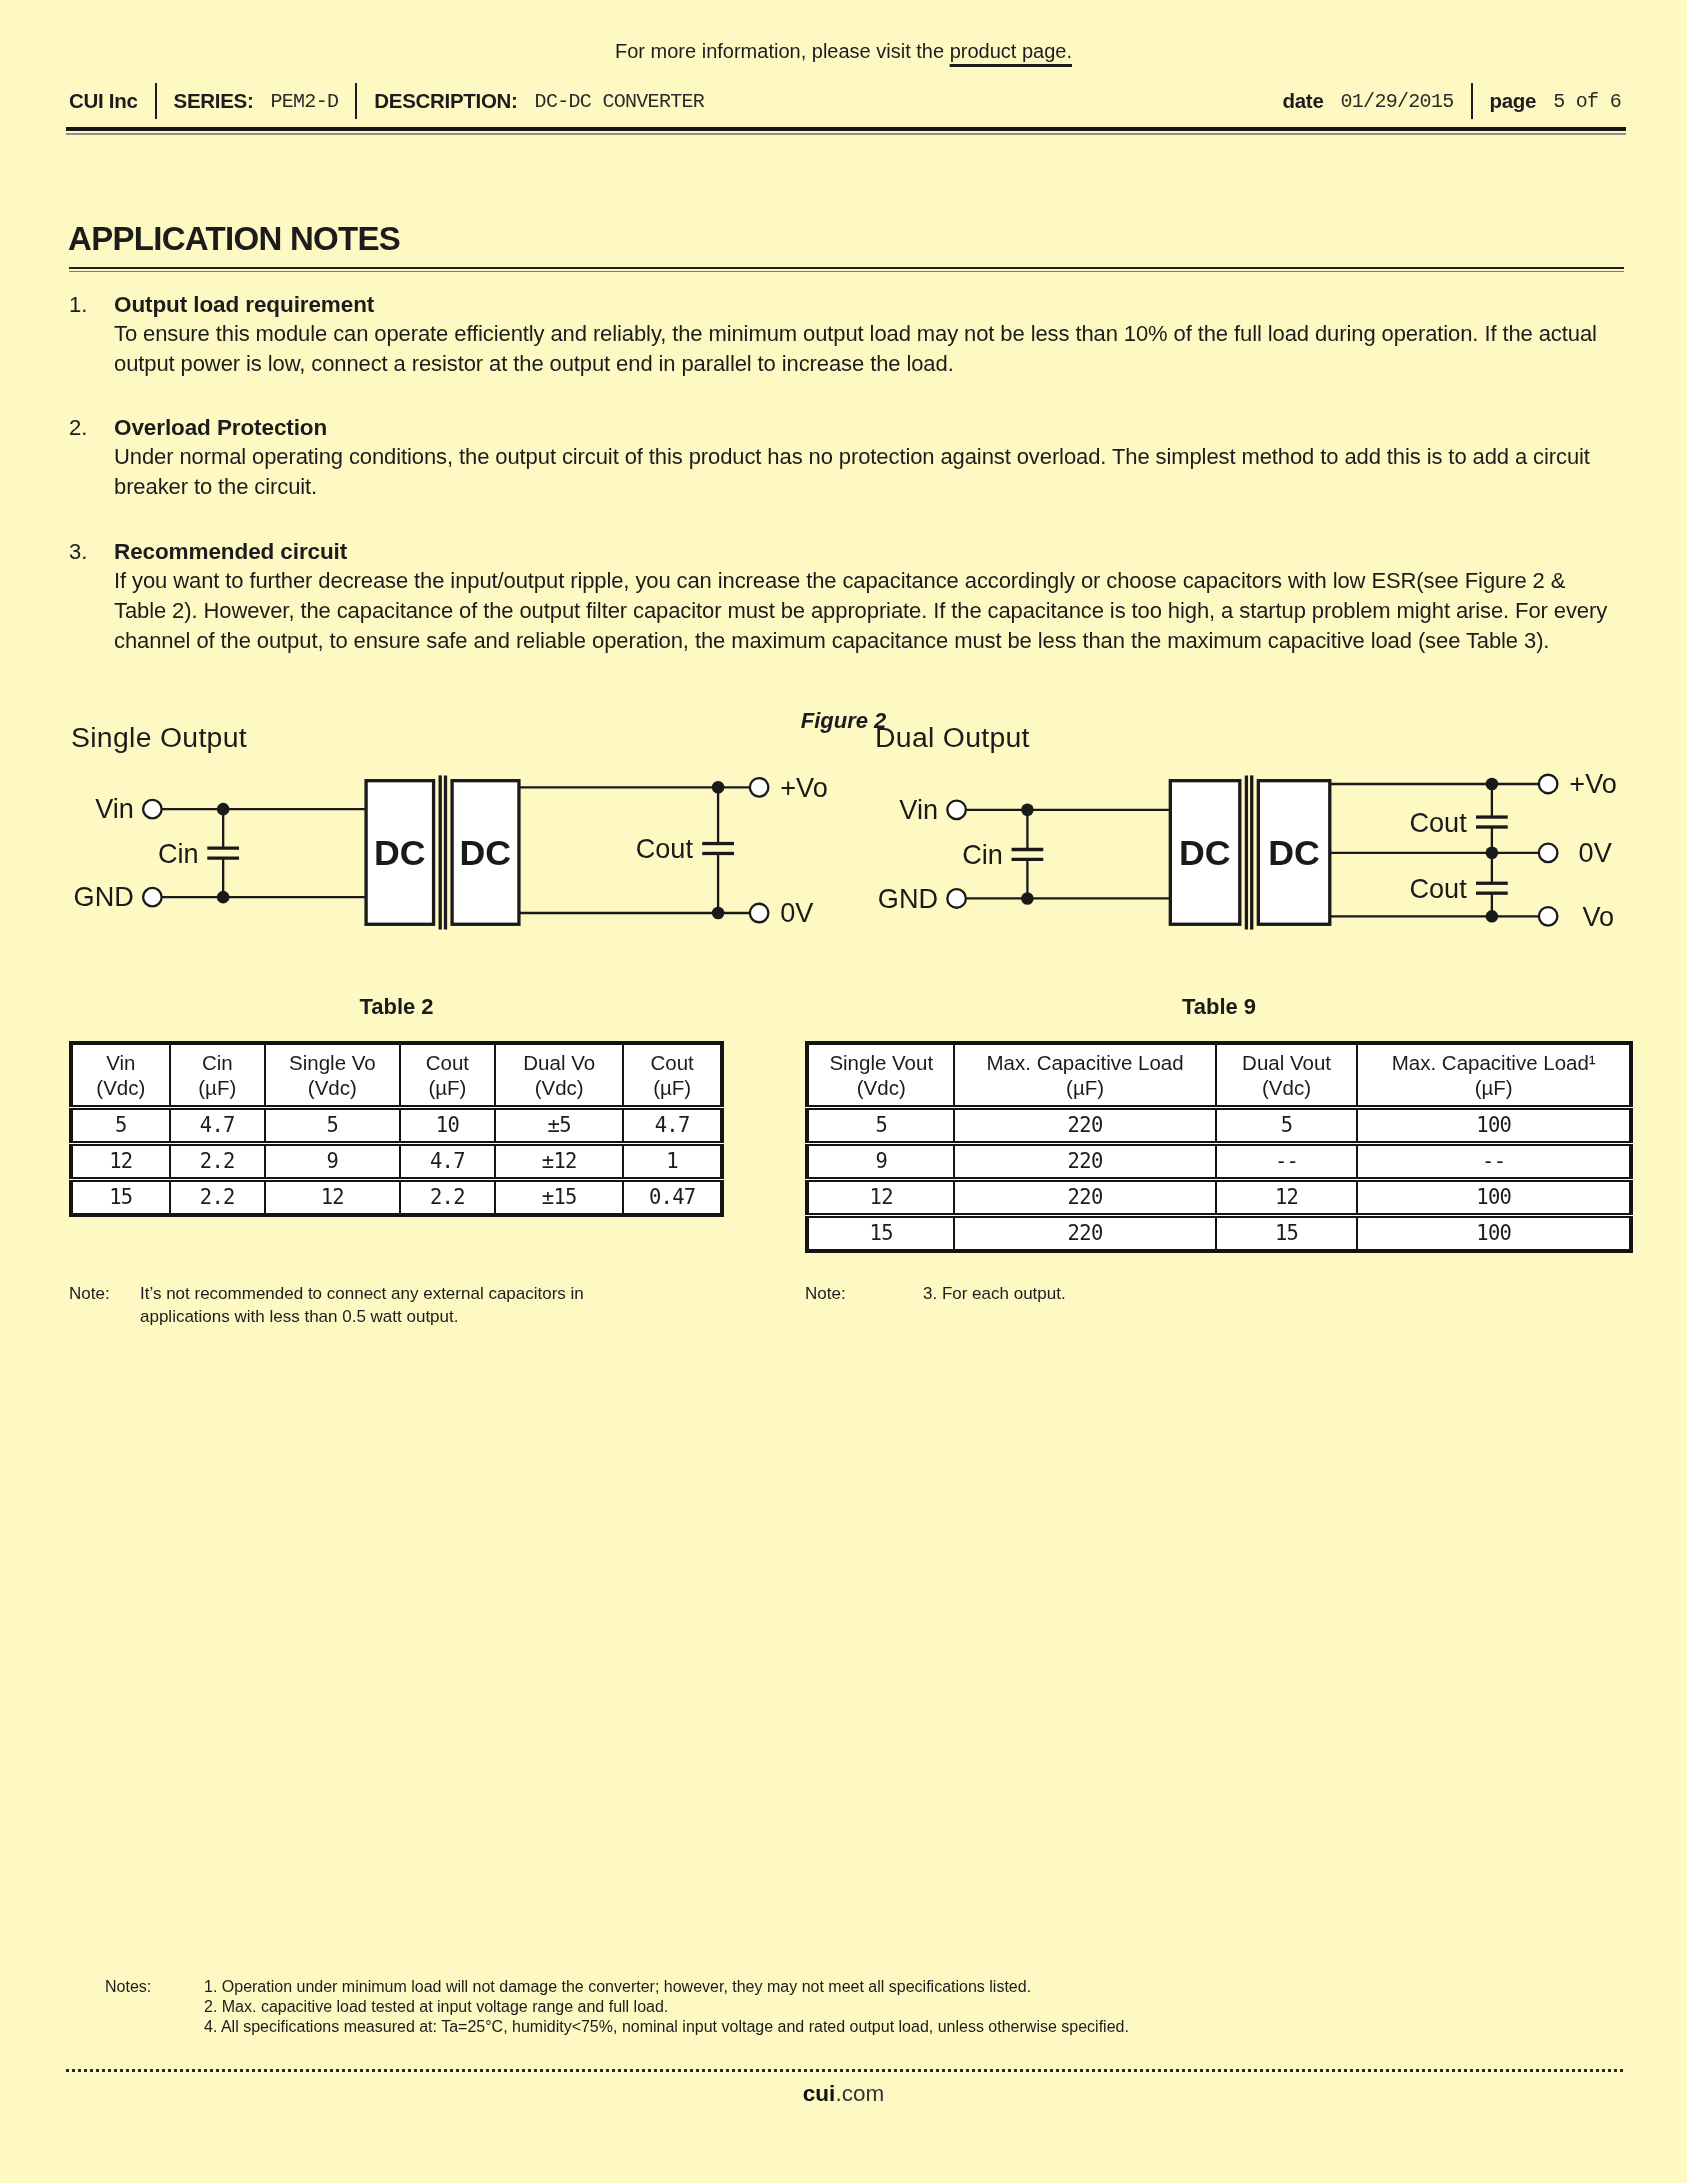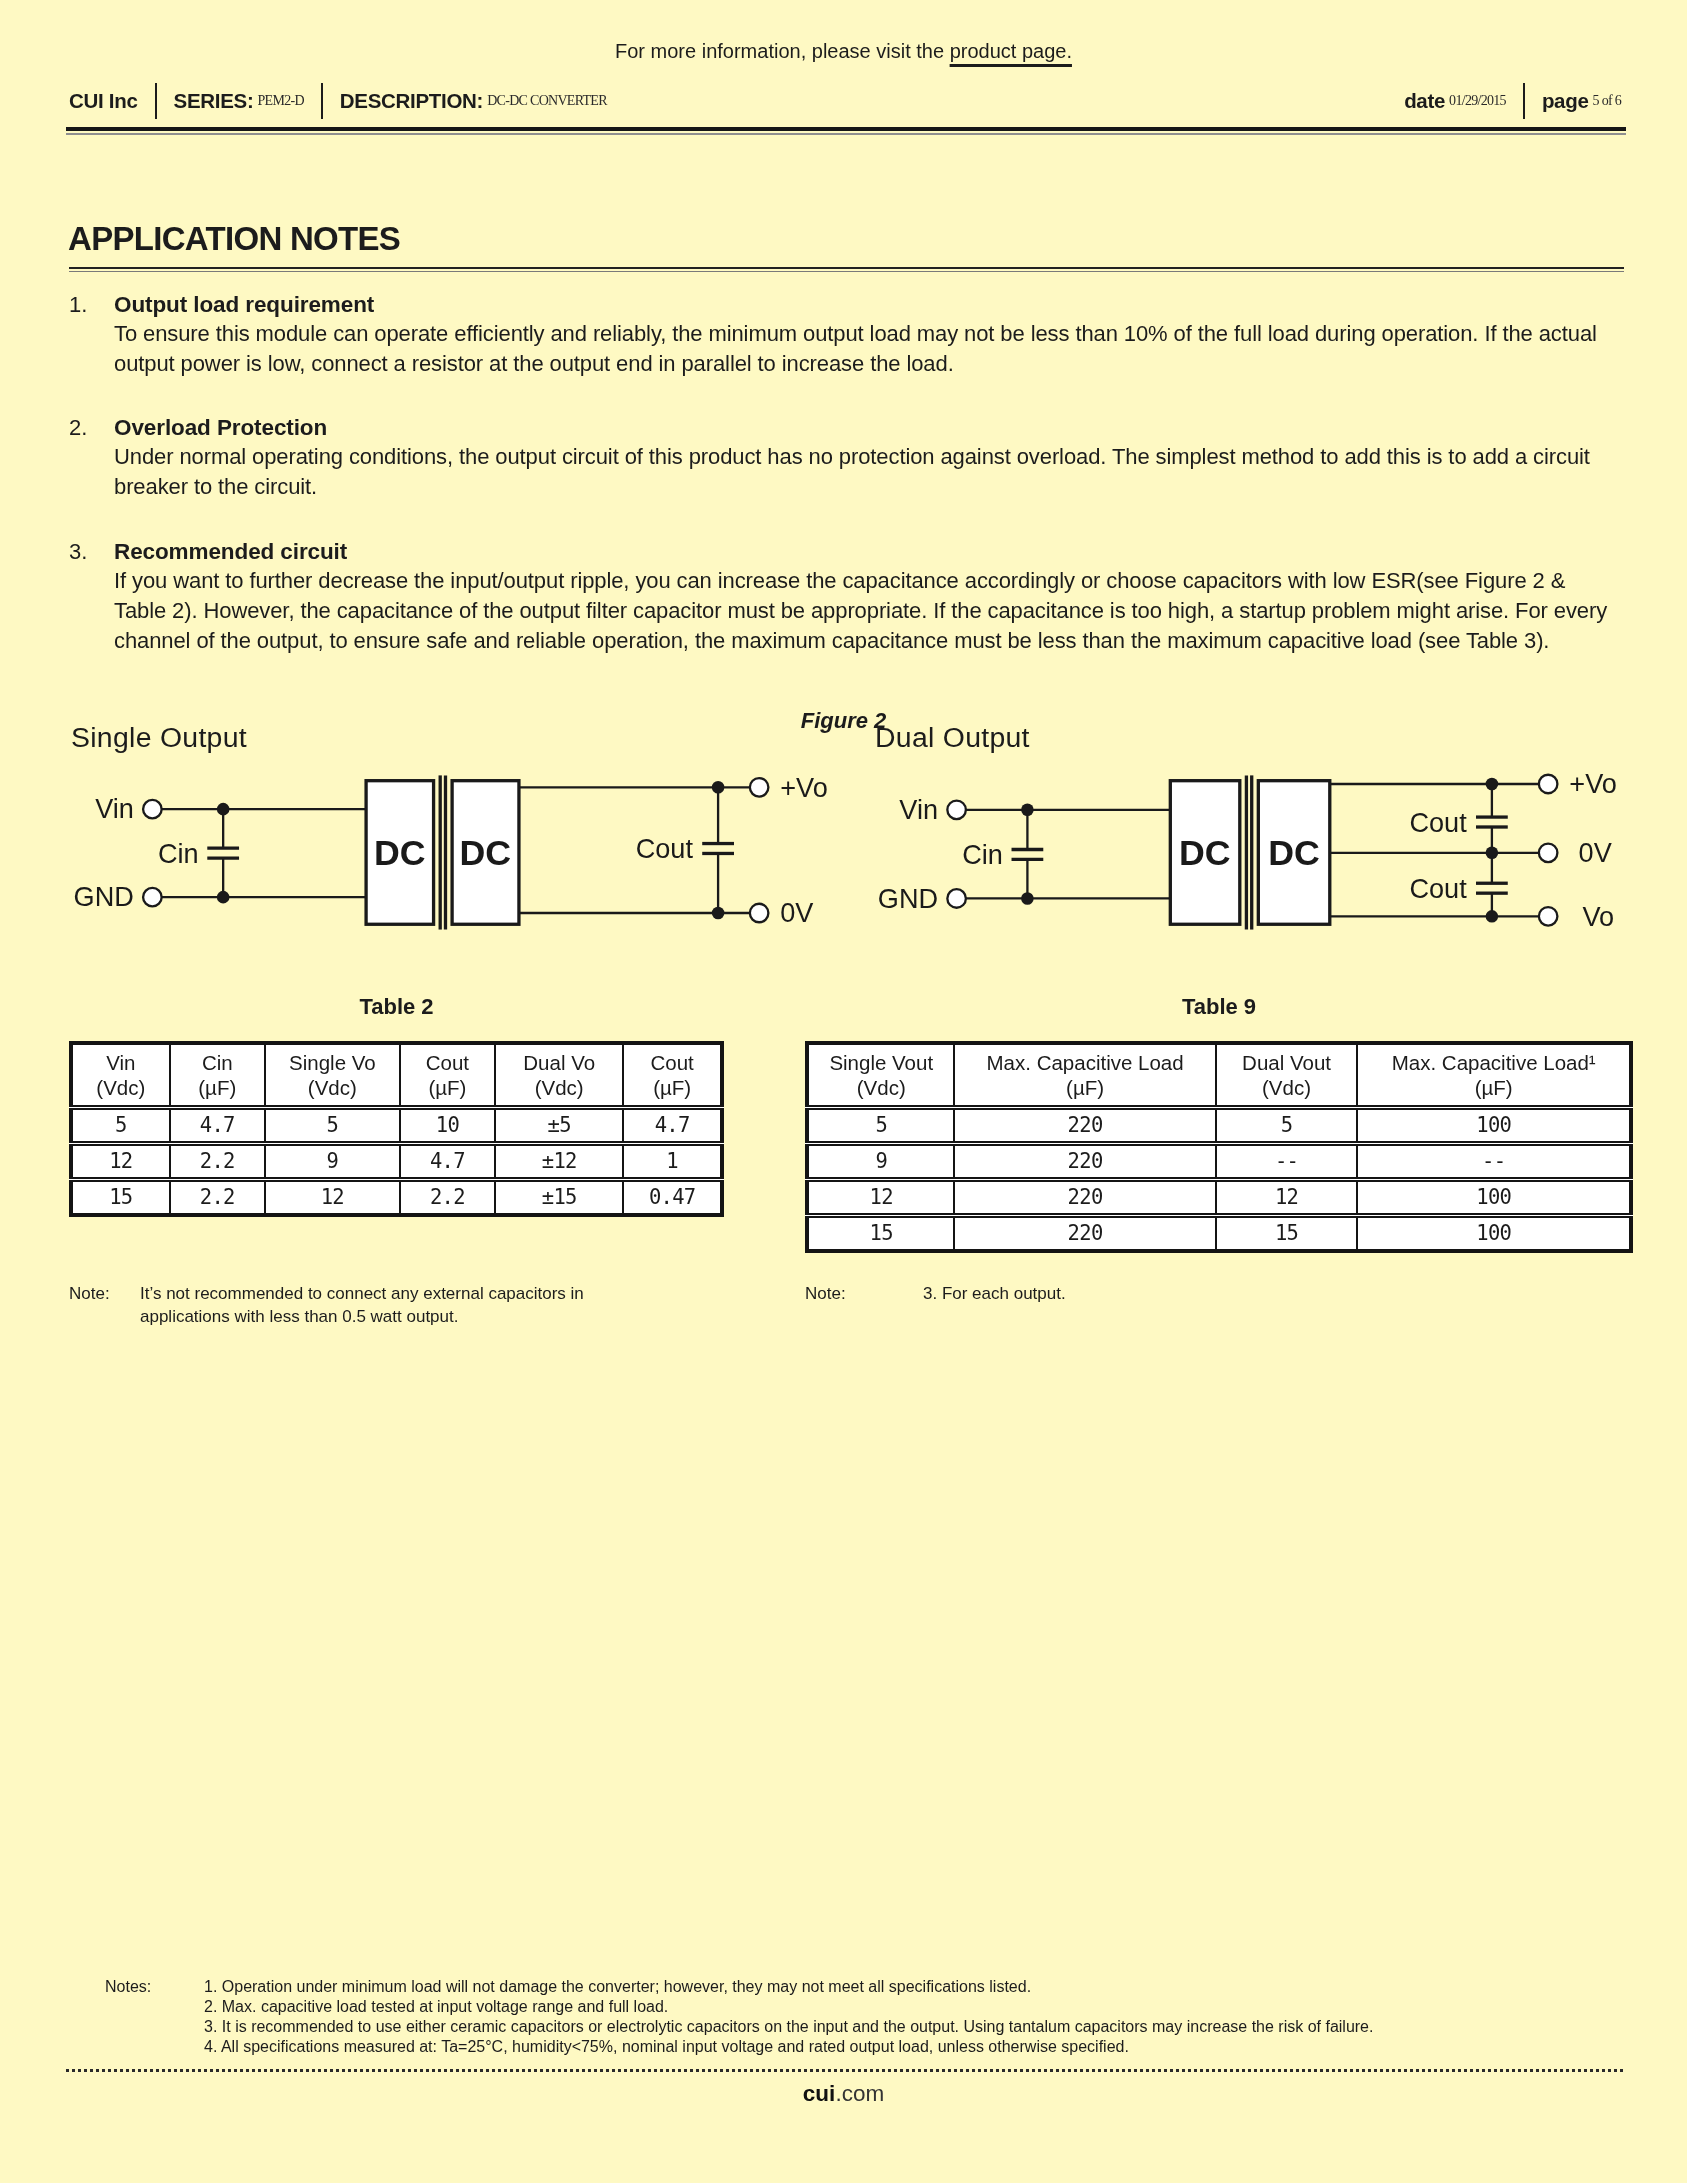--- a/index.html
+++ b/index.html
@@ -10,21 +10,21 @@
 
   
   .top-note { top:40px; left:0; width:100%; text-align:center; font-size:20px; }
   .top-note .link { color:#1c1c1c; text-decoration:underline; text-decoration-thickness:2.6px; text-underline-offset:6px; cursor:pointer; }
 
   
   .header-bar { top:83px; left:69px; right:66px; display:flex; justify-content:space-between; align-items:center; font-size:20.5px; white-space:nowrap; }
   .hgroup { display:flex; align-items:center; }
   .hsep { width:2px; height:36px; background:#1c1c1c; margin:0 17px; }
   .hlabel { font-weight:bold; letter-spacing:-0.3px; }
-  .hvalue { font-family:Liberation Serif, serif; font-size:14px; margin-left:4px; color:#2a2a2a; letter-spacing:-0.7px; }
+  .hvalue { font-family:Liberation Mono, monospace; font-size:20px; margin-left:17px; color:#2a2a2a; letter-spacing:-0.7px; }
   .header-rule { top:127px; left:66px; right:61px; height:8px; border-top:4.6px solid #161616; border-bottom:2px solid #8f8f8f; }
 
   
   .app-title { top:220px; left:68px; font-size:33px; font-weight:bold; letter-spacing:-0.7px; }
   .app-rule  { top:267px; left:69px; right:63px; height:5.3px; border-top:2.6px solid #222222; border-bottom:1.3px solid #7a7a7a; }
 
   
   .section { left:69px; width:1551px; }
   .sec-head { display:flex; font-size:22.5px; line-height:29px; }
   .sec-num { width:45px; font-size:22px; }
@@ -358,21 +358,20 @@
   <div class="abs tbl-note" id="t3-note">
     <span class="nlabel">Note:</span>
     <span>3. For each output.</span>
   </div>
 
   <div class="abs" id="footnotes">
     <span class="nlabel">Notes:</span>
     <div>
       <div>1. Operation under minimum load will not damage the converter; however, they may not meet all specifications listed.</div>
       <div>2. Max. capacitive load tested at input voltage range and full load.</div>
-      <div>3. It is recommended to use either ceramic capacitors or electrolytic capacitors on the input and the output. Using tantalum capacitors may increase the risk of failure.</div>
       <div>4. All specifications measured at: Ta=25°C, humidity&lt;75%, nominal input voltage and rated output load, unless otherwise specified.</div>
     </div>
   </div>
 
   <div class="abs footer-rule"></div>
   <div class="abs footer">
     <span class="brand">cui</span><span class="tld">.com</span>
   </div>
 
 </div>

